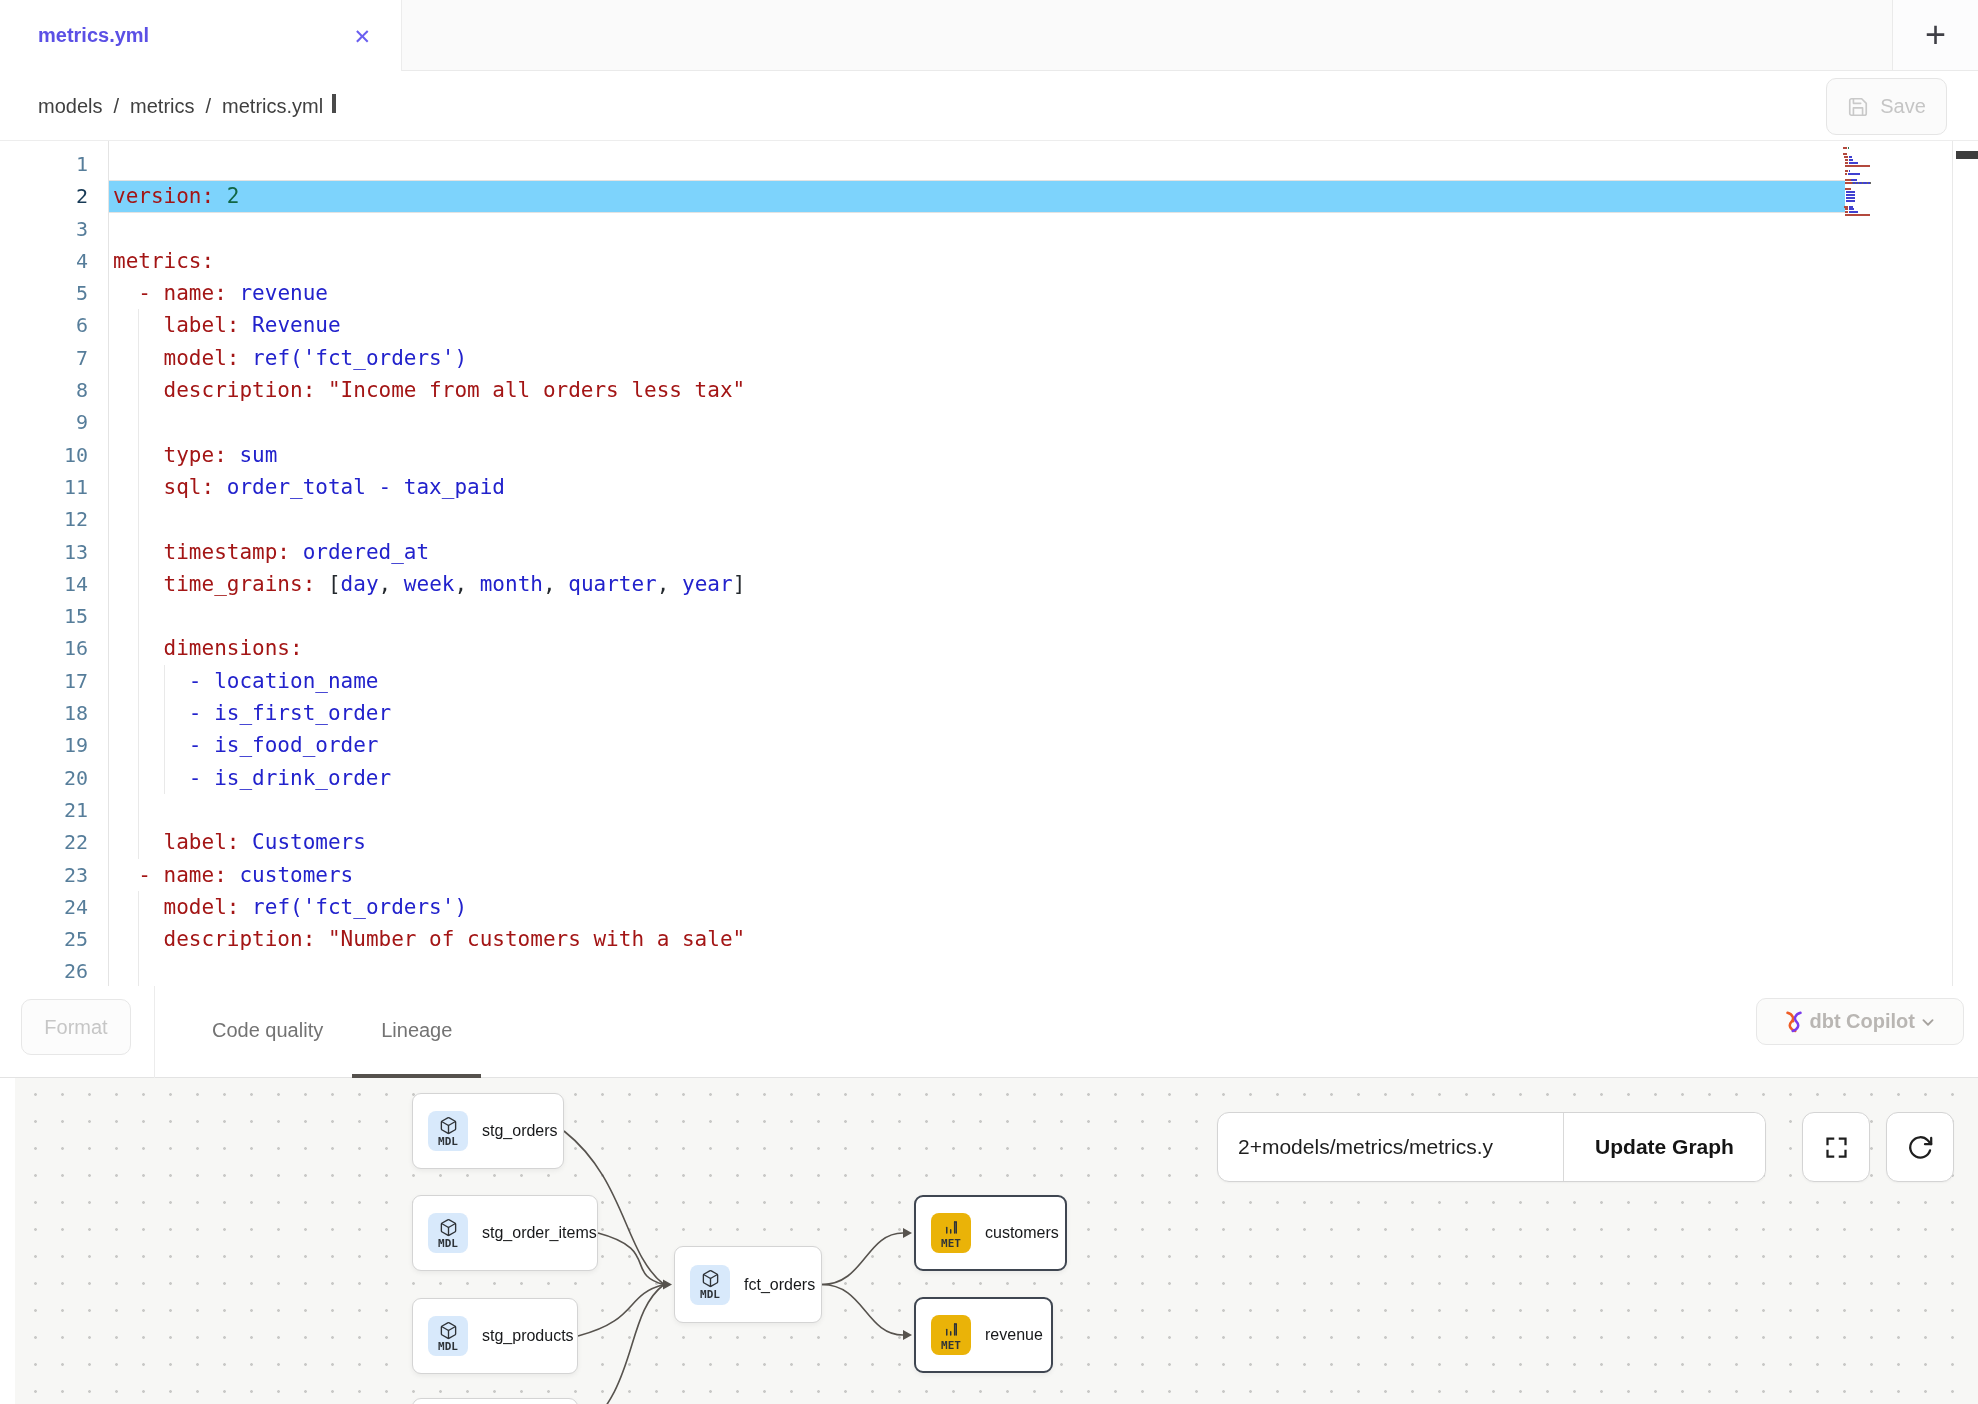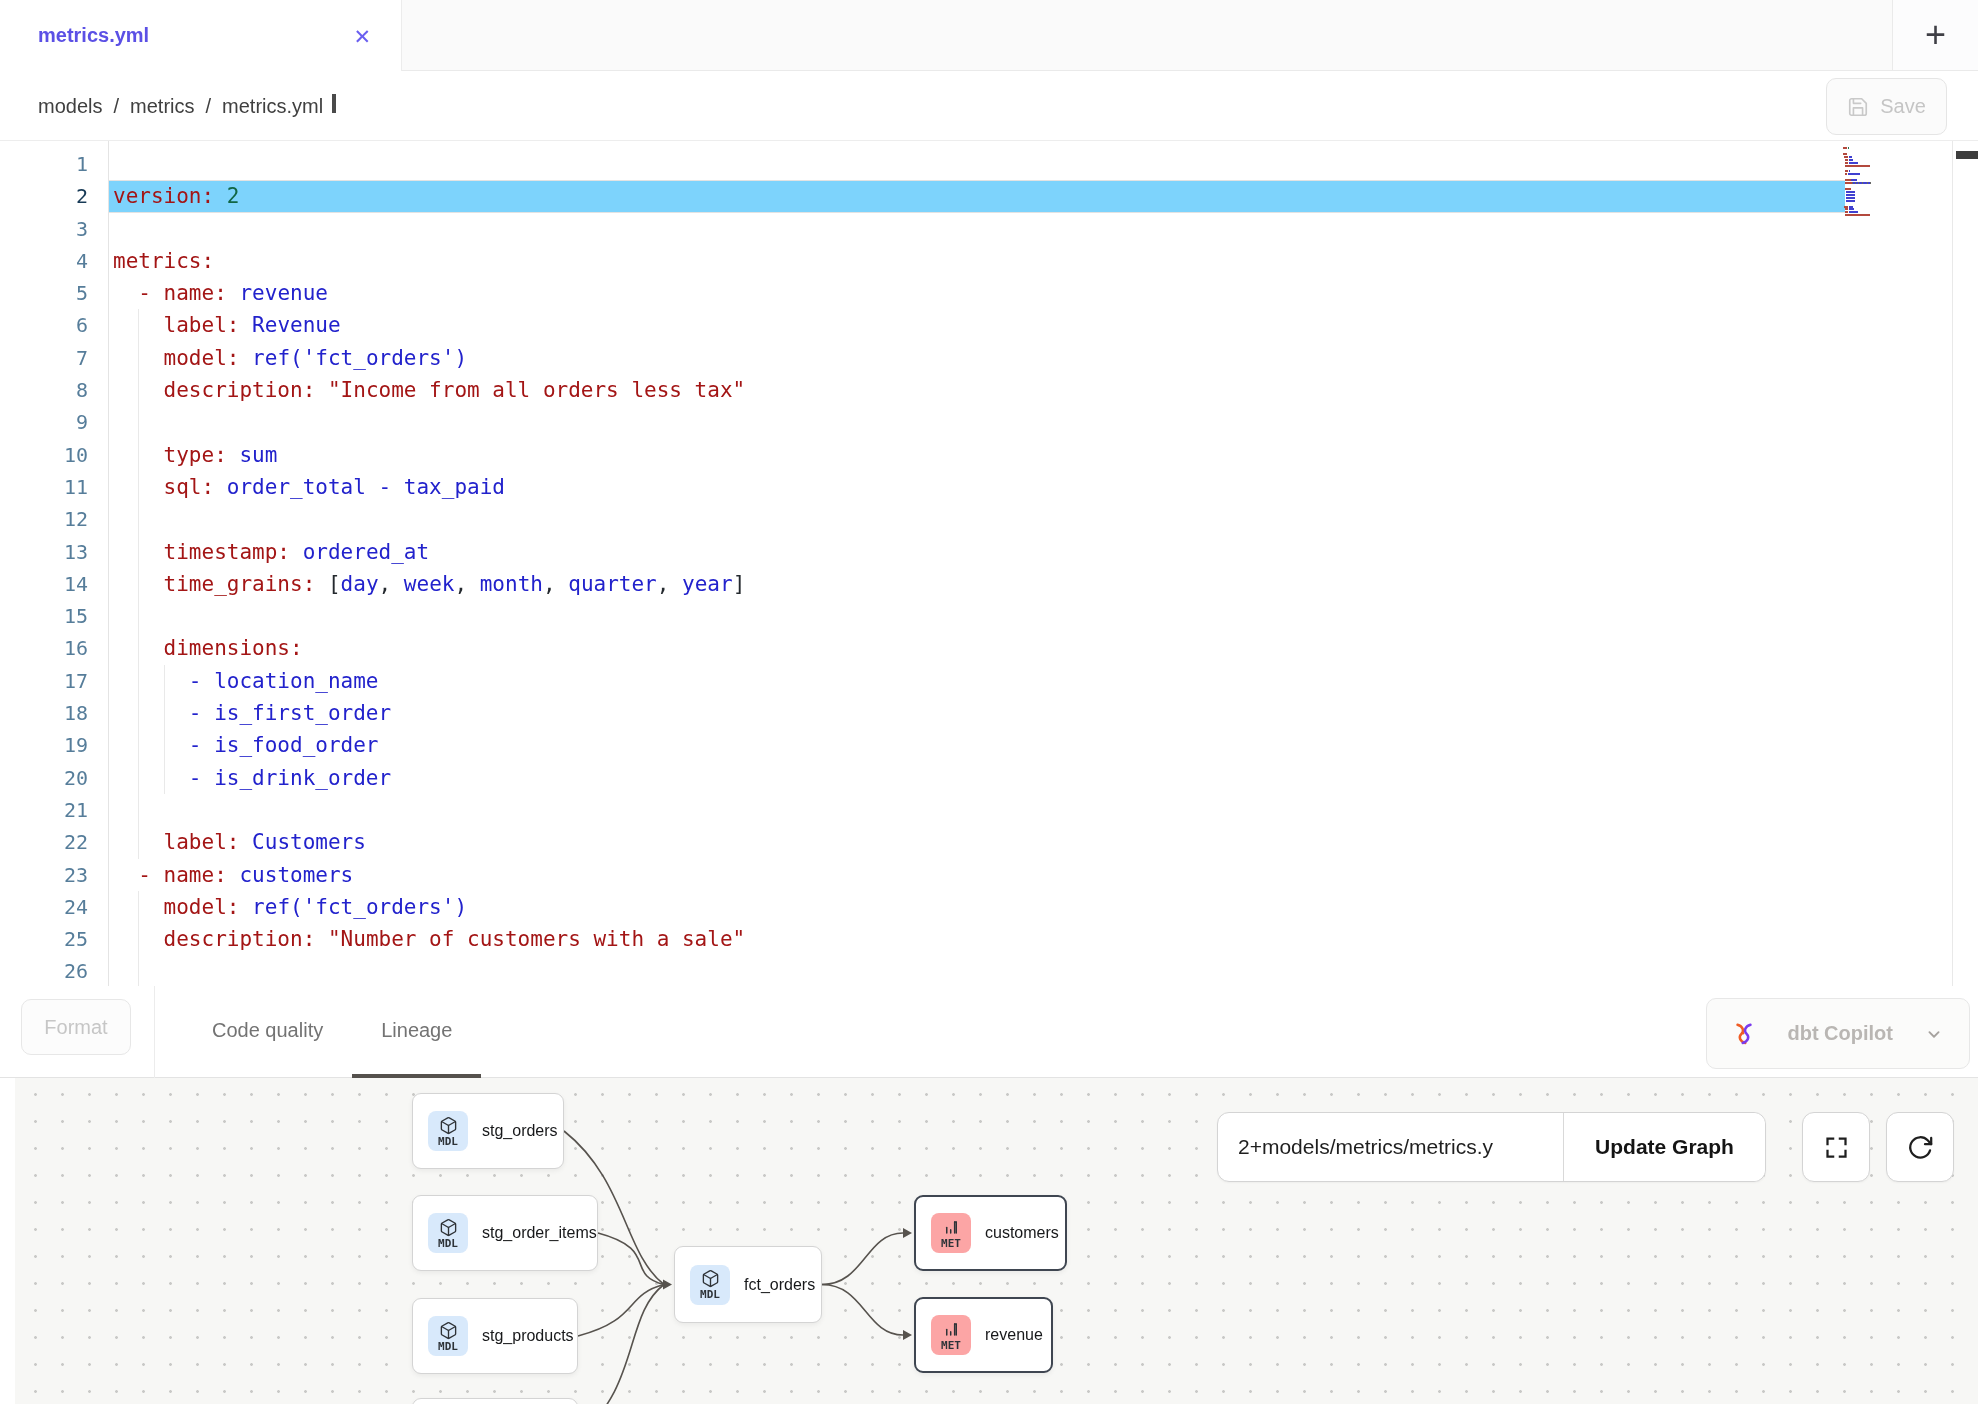--- a/index.html
+++ b/index.html
@@ -58,38 +58,38 @@
   .toolbar { position:absolute; left:0; top:986px; width:1978px; height:92px; background:#fff;
              border-bottom:1px solid #e3e3e3; }
   .format-btn { position:absolute; left:21px; top:13px; width:110px; height:56px;
                 border:1px solid #e7e7e7; border-radius:10px; background:#fcfcfc;
                 color:#c6c6c6; font-size:20px; display:flex; align-items:center; justify-content:center; }
   .tb-divider { position:absolute; left:154px; top:0; width:1px; height:92px; background:#ececec; }
   .tb-tabs { position:absolute; left:183px; top:0; height:92px; display:flex; }
   .tb-tab { height:92px; padding:0 29px; display:flex; align-items:center;
             font-size:20px; color:#737373; border-bottom:4px solid transparent; cursor:pointer; }
   .tb-tab.active { border-bottom-color:#55514d; }
-  .copilot-btn { position:absolute; right:8px; top:12px; height:71px; padding:0 24px;
+  .copilot-btn { position:absolute; right:14px; top:12px; height:47px; padding:0 24px;
                  border:1px solid #e7e7e7; border-radius:10px; background:#fbfbfa;
-                 display:flex; align-items:center; gap:30px; cursor:pointer; }
+                 display:flex; align-items:center; gap:2px; cursor:pointer; }
   .copilot-label { font-size:20px; font-weight:700; color:#b9b6b3; }
 
   
   .canvas { position:absolute; left:15px; top:1078px; width:1978px; height:326px;
             background-color:#f7f7f5;
             background-image:radial-gradient(circle, #c9c9c7 1.3px, transparent 1.5px);
             background-size:27px 27px; background-position:7px 3px; overflow:hidden; }
   .edges { position:absolute; left:0; top:0; width:1978px; height:326px; }
   .node { position:absolute; background:#fff; border:1px solid #d4d4d4; border-radius:9px;
           box-shadow:0 2px 5px rgba(0,0,0,.06); display:flex; align-items:center; cursor:pointer; }
   .node.metric { border:2px solid #3f4651; }
   .badge { width:40px; height:40px; border-radius:8px; margin-left:15px; flex:none;
            display:flex; flex-direction:column; align-items:center; justify-content:center; }
   .badge.MDL { background:#d8e9fb; }
-  .badge.MET { background:#fca5a5; }
+  .badge.MET { background:#eab308; }
   .badge-label { font-family:"DejaVu Sans Mono", monospace; font-size:11px; font-weight:700;
                  color:#2e3338; line-height:1; margin-top:1px; }
   .node-label { margin-left:14px; font-size:16px; font-weight:500; color:#17181a; white-space:nowrap; }
   .filter-box { position:absolute; left:1202px; top:34px; width:549px; height:70px; background:#fff;
                 border:1px solid #d4d4d4; border-radius:12px; display:flex;
                 box-shadow:0 1px 2px rgba(0,0,0,.04); }
   .filter-input { width:346px; border:none; outline:none; background:transparent;
                   font-family:"Liberation Sans", sans-serif; font-size:21px; color:#1f1f1f;
                   padding:0 10px 0 20px; border-right:1px solid #d9d9d9; border-radius:12px 0 0 12px; }
   .update-btn { flex:1; display:flex; align-items:center; justify-content:center;

